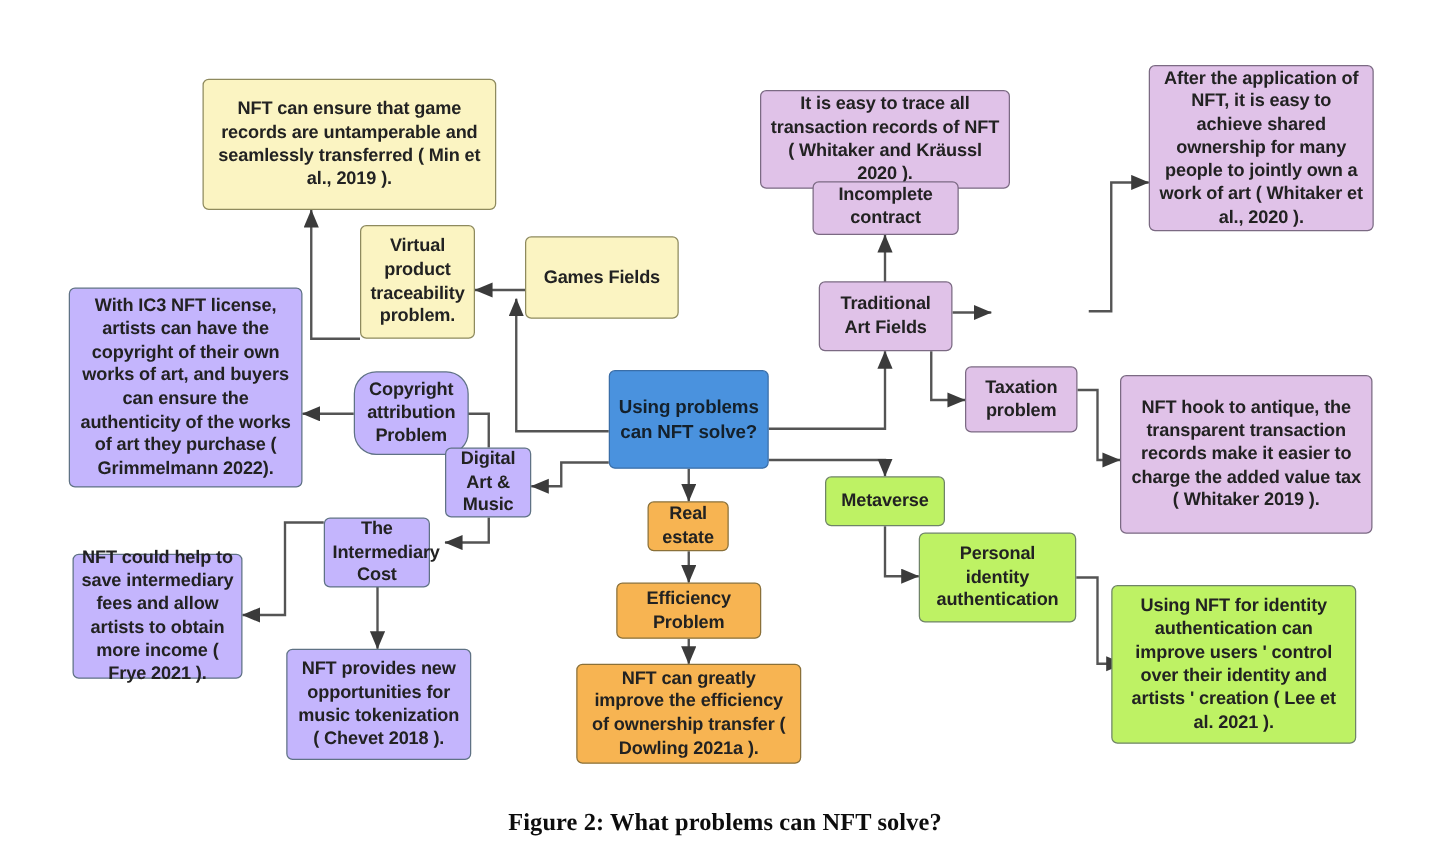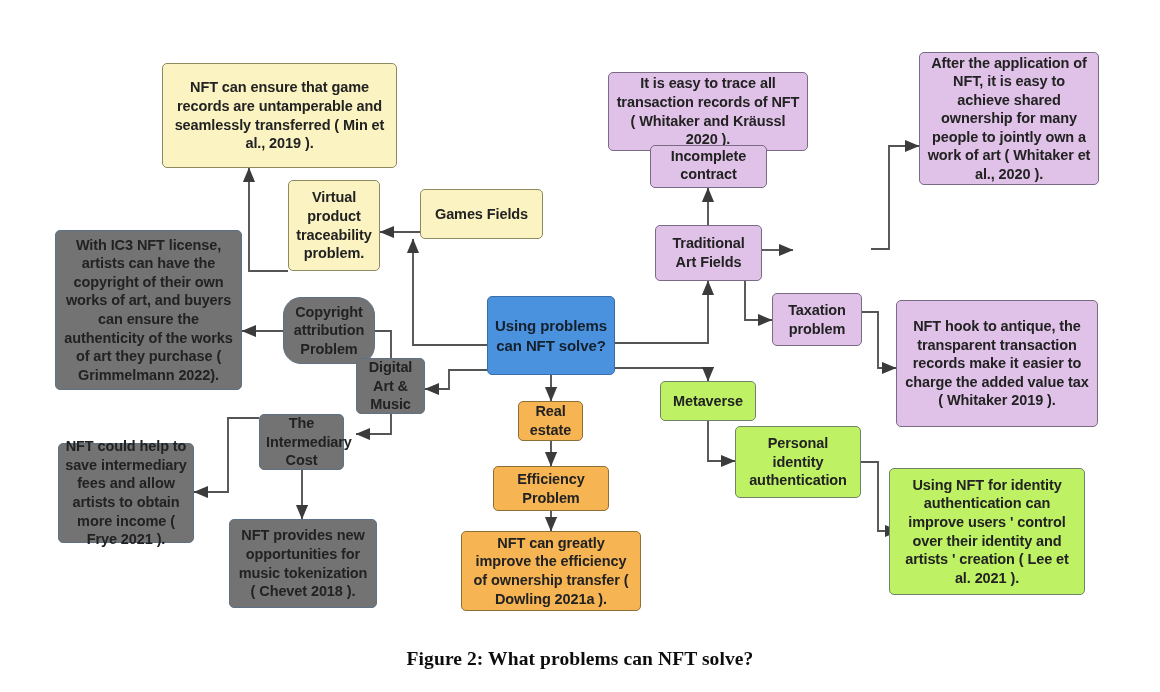--- a/index.html
+++ b/index.html
@@ -23,21 +23,21 @@
     font-size:14.5px;
     font-weight:600;
     letter-spacing:-0.1px;
     color:#222222;
     padding:3px 6px;
     z-index:2;
   }
   .node span{display:block;width:100%;}
 
   .c-yellow{background:#fbf4c2;border-color:#8e8a5e;}
-  .c-blue  {background:#737373;border-color:#5f7285;}
+  .c-blue  {background:#c4b5fd;border-color:#5f7285;}
   .c-hub   {background:#4a92de;border-color:#3a6ea8;color:#14202b;}
   .c-orange{background:#f6b košt;}
   .c-orange{background:#f7b452;border-color:#8a7038;}
   .c-purple{background:#e0c2e8;border-color:#7b6a83;}
   .c-green {background:#bef264;border-color:#6f8467;}
 
   .caption{
     position:absolute;left:0;top:648px;width:1160px;
     text-align:center;
     font-family:"Liberation Serif","DejaVu Serif",serif;
@@ -107,21 +107,21 @@
   </svg>
 
   <div class="node c-yellow" style="left:162px;top:63px;width:235px;height:105px;align-items:center;">
     <span>NFT can ensure that game records are untamperable and seamlessly transferred ( Min et al., 2019 ).</span>
   </div>
 
   <div class="node c-yellow" style="left:288px;top:180px;width:92px;height:91px;">
     <span>Virtual product traceability problem.</span>
   </div>
 
-  <div class="node c-yellow" style="left:420px;top:189px;width:123px;height:50px;">
+  <div class="node c-yellow" style="left:420px;top:189px;width:123px;height:66px;">
     <span>Games Fields</span>
   </div>
 
   <div class="node c-blue" style="left:55px;top:230px;width:187px;height:160px;">
     <span>With IC3 NFT license, artists can have the copyright of their own works of art, and buyers can ensure the authenticity of the works of art they purchase ( Grimmelmann 2022).</span>
   </div>
 
   <div class="node c-blue" style="left:283px;top:297px;width:92px;height:67px;border-radius:18px;">
     <span>Copyright attribution Problem</span>
   </div>

